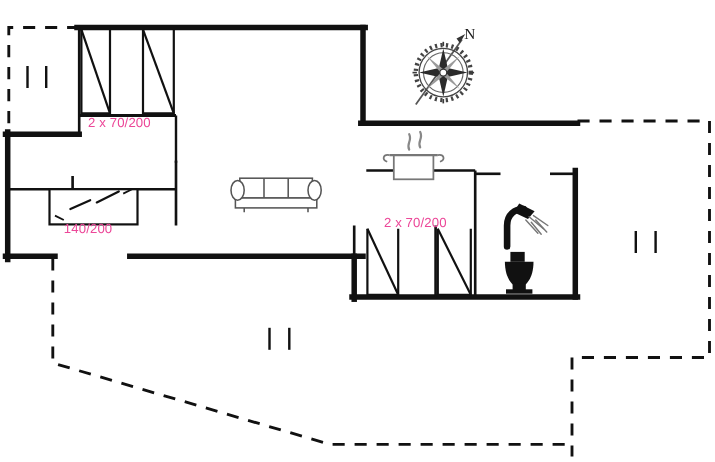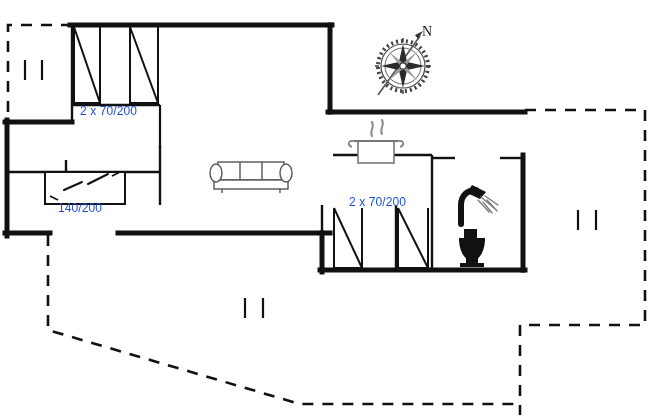--- a/index.html
+++ b/index.html
@@ -19,21 +19,21 @@
     position: absolute;
     left: 0;
     top: 0;
     width: 650px;
     height: 420px;
   }
   .room-label {
     position: absolute;
     font-family: "Liberation Sans", sans-serif;
     font-size: 12px;
-    color: #1d4ed8;
+    color: #ec4899;
     white-space: nowrap;
     letter-spacing: 0.1px;
   }
   .compass-label {
     position: absolute;
     font-family: "Liberation Serif", serif;
     font-size: 14px;
     color: #1a1a1a;
   }
 </style>

